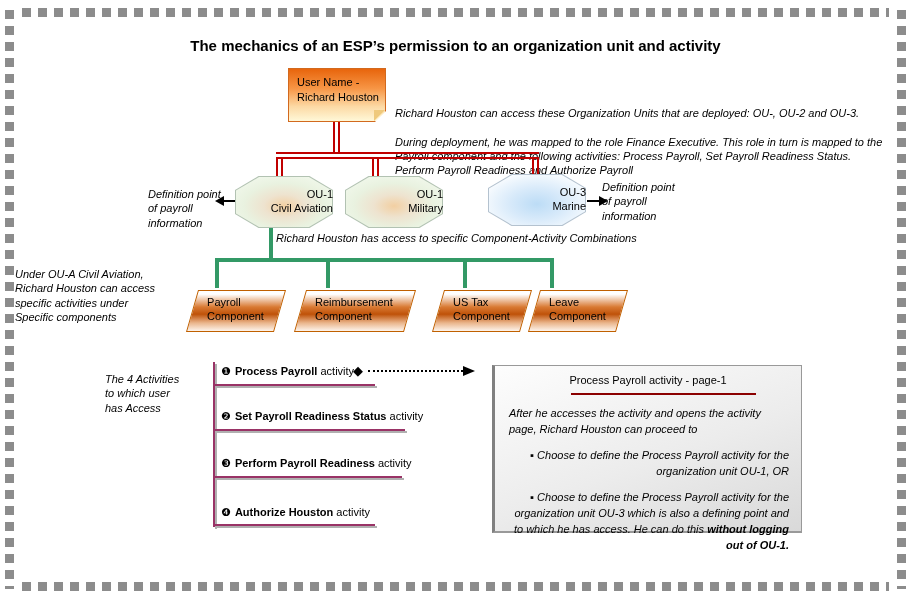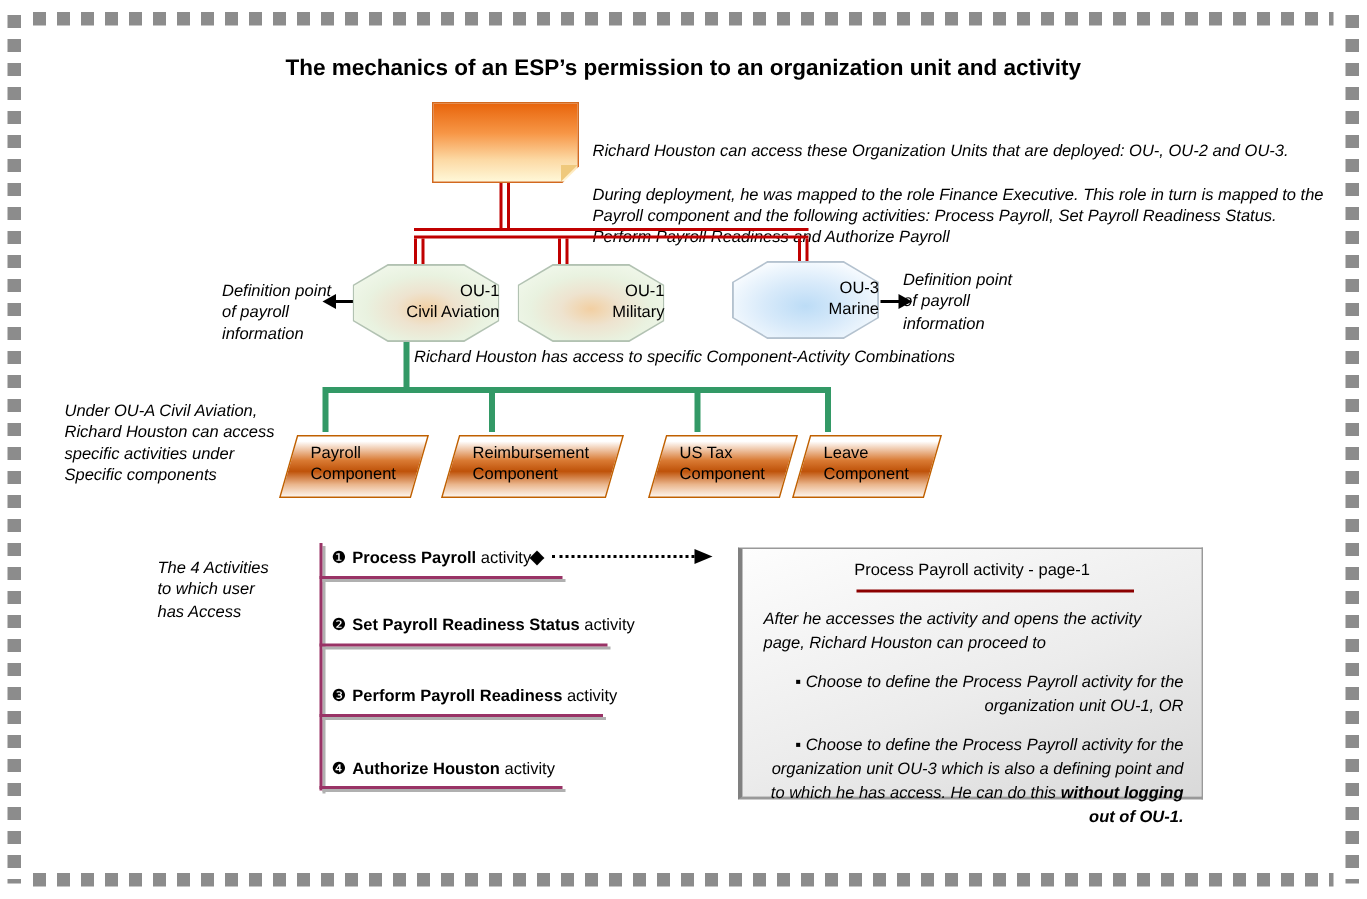--- a/index.html
+++ b/index.html
@@ -85,24 +85,26 @@
 <div id="stage">
 
   <div class="dash h top"></div>
   <div class="dash h bottom"></div>
   <div class="dash v left"></div>
   <div class="dash v right"></div>
 
   <div class="title">The mechanics of an ESP’s permission to an organization unit and activity</div>
 
   <div class="user-box">
+    <span class="lbl">User Name -
+Richard Houston</span>
     <span class="fold"></span>
   </div>
 
-  <div class="note" style="left:395px;top:80px;width:492px;">
+  <div class="note" style="left:395px;top:92px;width:492px;">
     <div>Richard Houston can access these Organization Units that are deployed: OU-, OU-2 and OU-3.</div>
     <div>During deployment, he was mapped to the role Finance Executive. This role in turn is mapped to the Payroll component and the following activities: Process Payroll, Set Payroll Readiness Status. Perform Payroll Readiness and Authorize Payroll</div>
   </div>
 
   <div class="red-v" style="left:333px;top:122px;height:32px;"></div>
   <div class="red-h" style="left:276px;top:152px;width:263px;"></div>
   <div class="red-v" style="left:276px;top:159px;height:17px;"></div>
   <div class="red-v" style="left:372px;top:159px;height:17px;"></div>
   <div class="red-v" style="left:532px;top:159px;height:15px;"></div>
 
@@ -139,21 +141,21 @@
 
   <div class="note" style="left:276px;top:231px;white-space:nowrap;">Richard Houston has access to specific Component-Activity Combinations</div>
 
   <div class="teal" style="left:269px;top:228px;width:4px;height:32px;"></div>
   <div class="teal" style="left:215px;top:258px;width:339px;height:4px;"></div>
   <div class="teal" style="left:215px;top:262px;width:4px;height:26px;"></div>
   <div class="teal" style="left:326px;top:262px;width:4px;height:26px;"></div>
   <div class="teal" style="left:463px;top:262px;width:4px;height:26px;"></div>
   <div class="teal" style="left:550px;top:262px;width:4px;height:26px;"></div>
 
-  <div class="note" style="left:15px;top:267px;width:180px;margin-left:28px;">Under OU-A  Civil Aviation,
+  <div class="note" style="left:15px;top:267px;width:180px;">Under OU-A  Civil Aviation,
 Richard Houston can access
 specific activities under
 Specific components</div>
 
   <div class="para" style="left:192px;width:88px;">
     <div class="txt">Payroll
 Component</div>
   </div>
   <div class="para" style="left:300px;width:110px;">
     <div class="txt">Reimbursement

